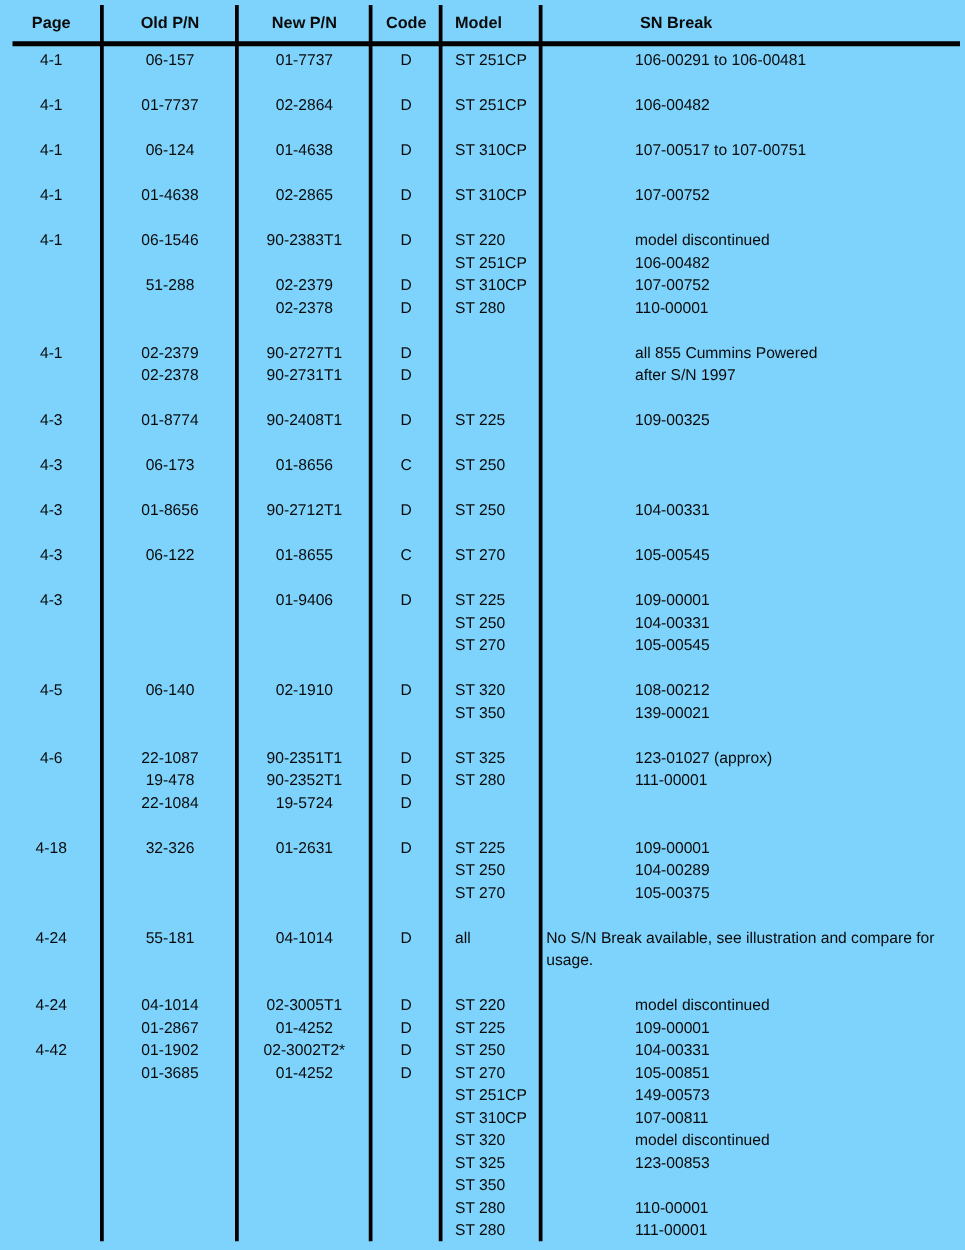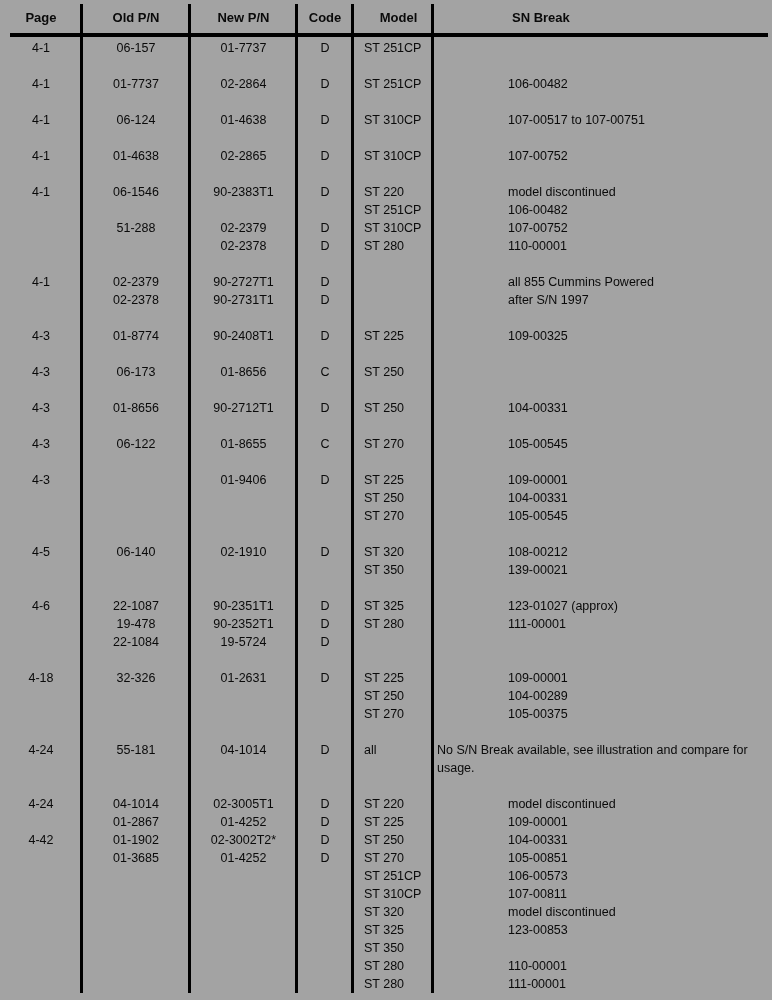--- a/index.html
+++ b/index.html
@@ -1,20 +1,20 @@
 <!DOCTYPE html>
 <html><head>
 <meta charset="utf-8">
 <style>
   html, body { margin:0; padding:0; background:#ffffff; }
   .sheet {
     position: relative;
     width: 772px;
     height: 1000px;
-    background: #a3a3a3;
+    background: #7dd3fc;
     color: #0a0a0a;
     font-family: "Liberation Sans", sans-serif;
     overflow: hidden;
   }
   
   .vline { position:absolute; top:4px; height:989px; width:3px; background:#000; }
   .vl-1 { left:80px; }
   .vl-2 { left:188px; }
   .vl-3 { left:295px; }
   .vl-4 { left:351px; }
@@ -35,21 +35,21 @@
   .c-page  { width:82px;  text-align:center; }
   .c-old   { width:108px; text-align:center; }
   .c-new   { width:107px; text-align:center; }
   .c-code  { width:56px;  text-align:center; }
   .c-model { width:80px;  padding-left:11px; }
   .c-sn    { width:339px; padding-left:75px; }
 
   
   .line.sn-long .c-sn { padding-left:4px; padding-right:2px; white-space:normal; }
 
-  .h-model { text-align:center; }
+  .h-model { }
   .h-sn    { padding-left:79px; }
 </style>
 </head>
 <body>
 
 <div class="sheet">
 
   <div class="vline vl-1"></div>
   <div class="vline vl-2"></div>
   <div class="vline vl-3"></div>
@@ -67,20 +67,21 @@
   </div>
 
   <div class="content" id="content">
       <div class="group">
         <div class="line">
           <div class="cell c-page">4-1</div>
           <div class="cell c-old">06-157</div>
           <div class="cell c-new">01-7737</div>
           <div class="cell c-code">D</div>
           <div class="cell c-model">ST 251CP</div>
+          <div class="cell c-sn">106-00291 to 106-00481</div>
         </div>
       </div>
       <div class="group">
         <div class="line">
           <div class="cell c-page">4-1</div>
           <div class="cell c-old">01-7737</div>
           <div class="cell c-new">02-2864</div>
           <div class="cell c-code">D</div>
           <div class="cell c-model">ST 251CP</div>
           <div class="cell c-sn">106-00482</div>
@@ -335,21 +336,21 @@
           <div class="cell c-code">D</div>
           <div class="cell c-model">ST 270</div>
           <div class="cell c-sn">105-00851</div>
         </div>
         <div class="line">
           <div class="cell c-page"></div>
           <div class="cell c-old"></div>
           <div class="cell c-new"></div>
           <div class="cell c-code"></div>
           <div class="cell c-model">ST 251CP</div>
-          <div class="cell c-sn">106-00573</div>
+          <div class="cell c-sn">149-00573</div>
         </div>
         <div class="line">
           <div class="cell c-page"></div>
           <div class="cell c-old"></div>
           <div class="cell c-new"></div>
           <div class="cell c-code"></div>
           <div class="cell c-model">ST 310CP</div>
           <div class="cell c-sn">107-00811</div>
         </div>
         <div class="line">

